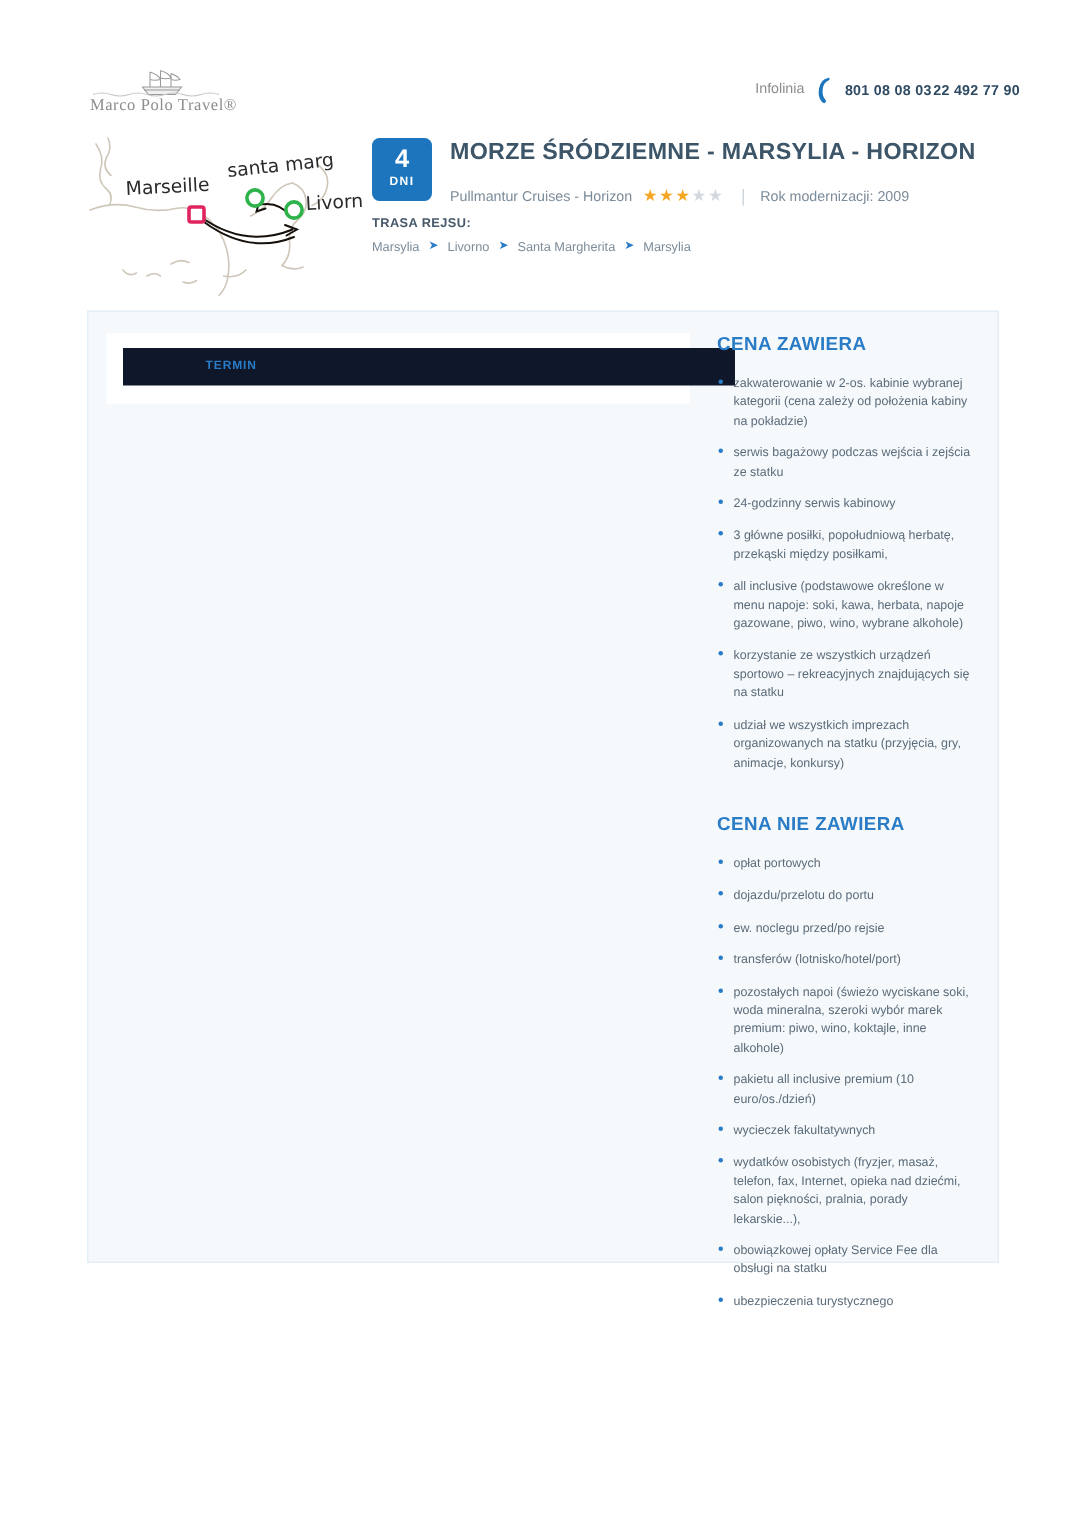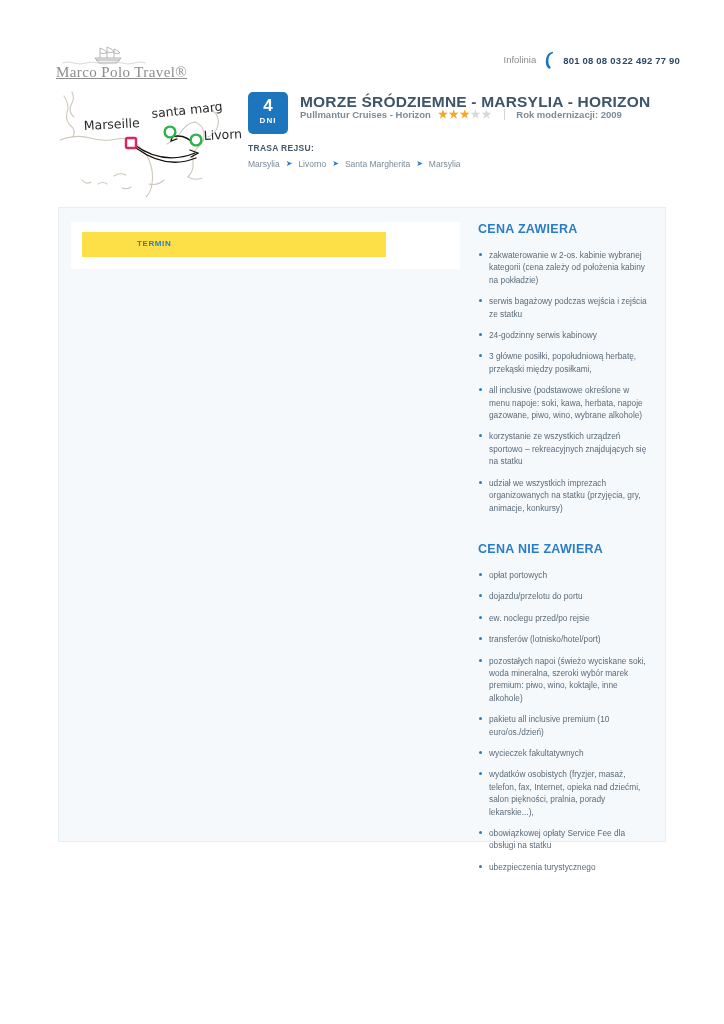--- a/index.html
+++ b/index.html
@@ -35,27 +35,26 @@
     position: absolute;
     left: 56px; top: 44px;
     width: 102px;
     height: 34px;
   }
   .logo svg { display: block; }
   .logo-text {
     position: absolute;
     left: 0; top: 20px;
     width: 102px;
-    text-align: center;
+    text-align: right;
     font-family: "Liberation Serif", serif;
-    font-size: 15px;
+    font-size: 11px;
     letter-spacing: 0.4px;
     color: #8d8d8d;
     white-space: nowrap;
-    text-decoration: underline;
   }
 
   .infoline {
     position: absolute;
     right: 44px; top: 50px;
     display: flex;
     align-items: center;
     gap: 7px;
     justify-content: flex-end;
   }
@@ -122,28 +121,27 @@
     left: 52px; top: 0px;
     font-size: 15.5px;
     font-weight: bold;
     color: #3c5568;
     letter-spacing: 0.2px;
     white-space: nowrap;
     line-height: 20px;
   }
   .tour-sub {
     position: absolute;
-    left: 52px; top: 17px;
+    left: 52px; top: 34px;
     display: flex;
     align-items: center;
     gap: 5px;
     font-size: 9.5px;
     color: #7b8b99;
     white-space: nowrap;
-    font-weight: bold;
   }
   .stars { display: inline-flex; gap: 1px; margin: 0 2px; }
   .star { font-size: 11px; line-height: 11px; }
   .star.on  { color: #f5a623; }
   .star.off { color: #d4d9dd; }
   .sub-sep {
     display: inline-block;
     width: 1px; height: 11px;
     background: #cfd6dc;
     margin: 0 6px;
@@ -190,23 +188,23 @@
   .term-card {
     position: absolute;
     left: 71px; top: 222px;
     width: 389px;
     height: 47px;
     background: #ffffff;
   }
   .term-bar {
     position: absolute;
     left: 11px; top: 10px;
-    width: 304px;
+    width: 408px;
     height: 25px;
-    background: #fde047;
+    background: #0f172a;
   }
   .term-label {
     position: absolute;
     left: 55px; top: 7px;
     font-size: 8px;
     font-weight: bold;
     color: #2a7cc7;
     letter-spacing: 0.6px;
   }
 

